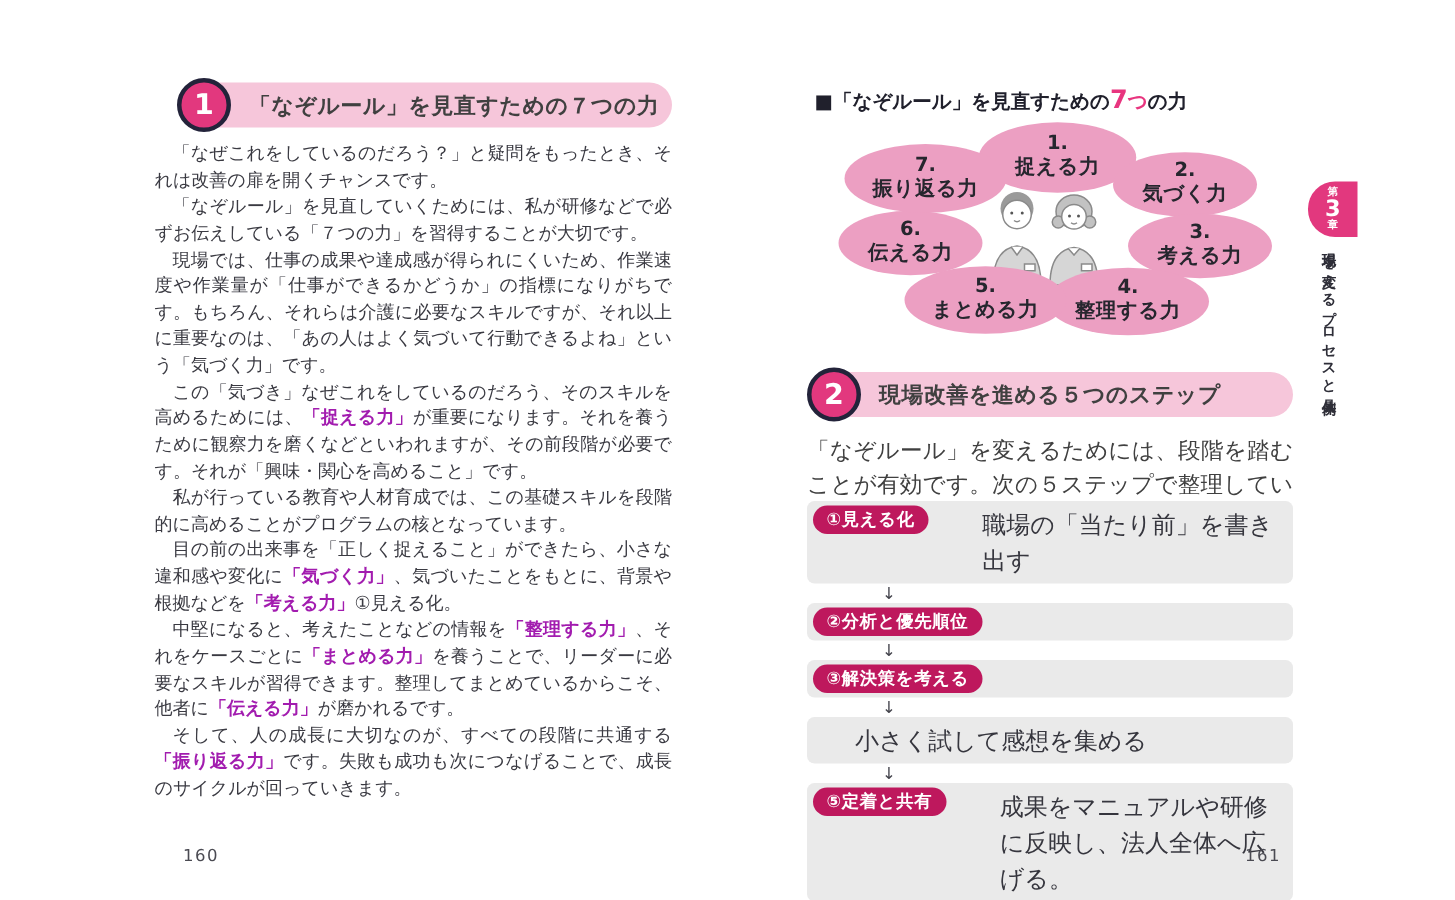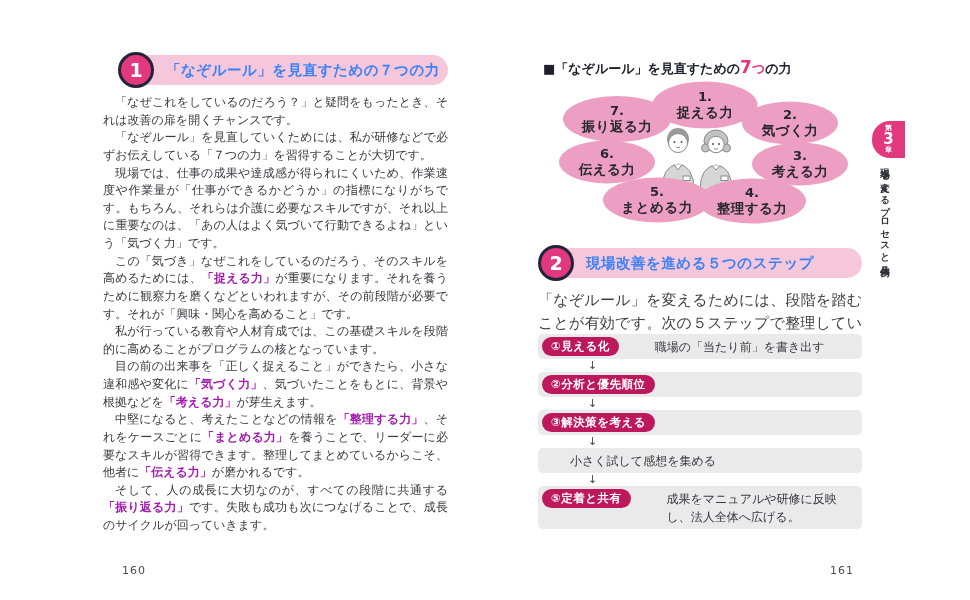--- a/index.html
+++ b/index.html
@@ -9,21 +9,21 @@
 
   
   .banner{position:absolute;height:36px;}
   .banner-bg{position:absolute;left:18px;top:3px;right:0;height:30px;
              background:#f6c6da;border-radius:6px 16px 16px 6px;}
   .num-circle{position:absolute;left:0;top:0;width:36px;height:36px;border-radius:50%;
               background:#e2387e;border:3px solid #23233a;box-sizing:border-box;
               color:#fff;font-weight:800;font-size:19px;
               display:flex;align-items:center;justify-content:center;}
   .banner-title{position:absolute;left:48px;top:9px;font-weight:800;font-size:14.5px;
-                color:#3b82f6;white-space:nowrap;letter-spacing:.5px;}
+                color:#404040;white-space:nowrap;letter-spacing:.5px;}
 
   
   .body-text{position:absolute;left:103px;top:94px;width:345px;
              font-size:12px;line-height:1.47;text-align:justify;color:#3a3a42;}
   .body-text p{margin:0;text-indent:1em;}
   .pink-bold{color:#a21caf;font-weight:800;}
 
   
   .fig-heading{position:absolute;left:543px;top:57px;font-weight:800;font-size:13px;
                color:#20202c;white-space:nowrap;}
@@ -43,21 +43,21 @@
   .intro{position:absolute;left:538px;top:289px;width:324px;font-size:15px;
          line-height:1.5;text-align:justify;color:#404040;}
 
   
   .steps{position:absolute;left:538px;top:334px;width:324px;}
   .step-box{display:flex;align-items:flex-start;background:#eaeaea;border-radius:5px;
             padding:3px 8px 3px 4px;box-sizing:border-box;}
   .step-pill{flex:none;background:#be185d;color:#fff;font-weight:800;font-size:11.5px;
              padding:2px 9px;border-radius:11px;white-space:nowrap;margin-right:8px;
              letter-spacing:.5px;}
-  .step-text{font-size:12px;line-height:1.5;padding-top:1px;color:#36363e;padding-left:28px;}
+  .step-text{font-size:16px;line-height:1.5;padding-top:1px;color:#36363e;padding-left:28px;}
   .step-arrow{height:13px;line-height:13px;font-size:11px;color:#44444c;
               padding-left:50px;}
 
   
   .chapter-tab{position:absolute;left:872px;top:121px;width:33px;height:37px;
                background:#e2387e;border-radius:18px 0 0 18px;color:#fff;
                display:flex;flex-direction:column;align-items:center;justify-content:center;
                font-weight:800;}
   .chapter-tab .t-small{font-size:7px;line-height:1;}
   .chapter-tab .t-big{font-size:15px;line-height:1;}
@@ -83,21 +83,21 @@
       <div class="num-circle">1</div>
       <div class="banner-title">「なぞルール」を見直すための７つの力</div>
     </div>
 
     <div class="body-text">
         <p><span>「なぜこれをしているのだろう？」と疑問をもったとき、それは改善の扉を開くチャンスです。</span></p>
         <p><span>「なぞルール」を見直していくためには、私が研修などで必ずお伝えしている「７つの力」を習得することが大切です。</span></p>
         <p><span>現場では、仕事の成果や達成感が得られにくいため、作業速度や作業量が「仕事ができるかどうか」の指標になりがちです。もちろん、それらは介護に必要なスキルですが、それ以上に重要なのは、「あの人はよく気づいて行動できるよね」という「気づく力」です。</span></p>
         <p><span>この「気づき」なぜこれをしているのだろう、そのスキルを高めるためには、</span><span class="pink-bold">「捉える力」</span><span>が重要になります。それを養うために観察力を磨くなどといわれますが、その前段階が必要です。それが「興味・関心を高めること」です。</span></p>
         <p><span>私が行っている教育や人材育成では、この基礎スキルを段階的に高めることがプログラムの核となっています。</span></p>
-        <p><span>目の前の出来事を「正しく捉えること」ができたら、小さな違和感や変化に</span><span class="pink-bold">「気づく力」</span><span>、気づいたことをもとに、背景や根拠などを</span><span class="pink-bold">「考える力」</span><span>が芽生えます。</span></p>
+        <p><span>目の前の出来事を「正しく捉えること」ができたら、小さな違和感や変化に</span><span class="pink-bold">「気づく力」</span><span>、気づいたことをもとに、背景や根拠などを</span><span class="pink-bold">「考える力」</span><span>①見える化。</span></p>
         <p><span>中堅になると、考えたことなどの情報を</span><span class="pink-bold">「整理する力」</span><span>、それをケースごとに</span><span class="pink-bold">「まとめる力」</span><span>を養うことで、リーダーに必要なスキルが習得できます。整理してまとめているからこそ、他者に</span><span class="pink-bold">「伝える力」</span><span>が磨かれるです。</span></p>
         <p><span>そして、人の成長に大切なのが、すべての段階に共通する</span><span class="pink-bold">「振り返る力」</span><span>です。失敗も成功も次につなげることで、成長のサイクルが回っていきます。</span></p>
       </div>
 
     <div class="page-num left">160</div>
   </div>
 
   <div>
 
     <div class="fig-heading">

